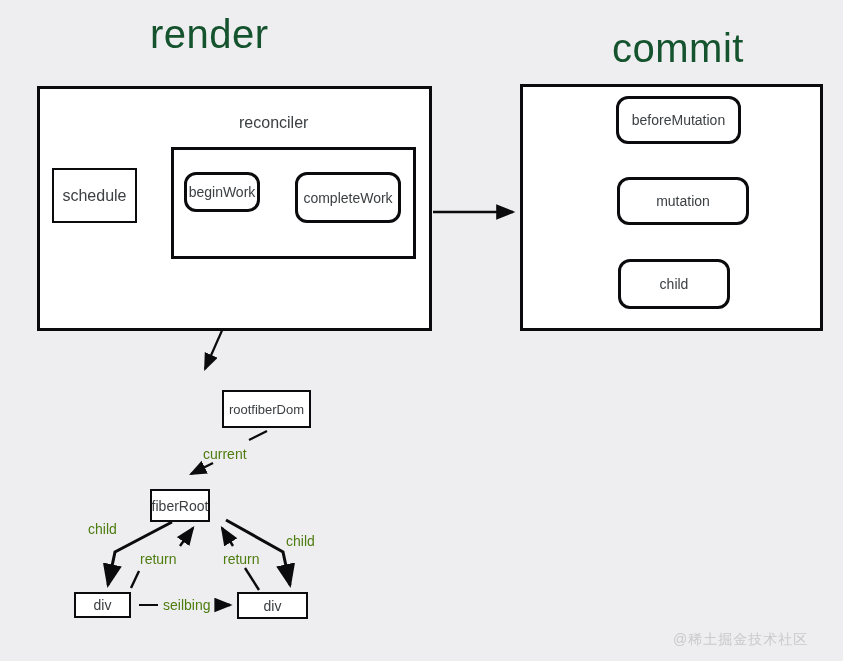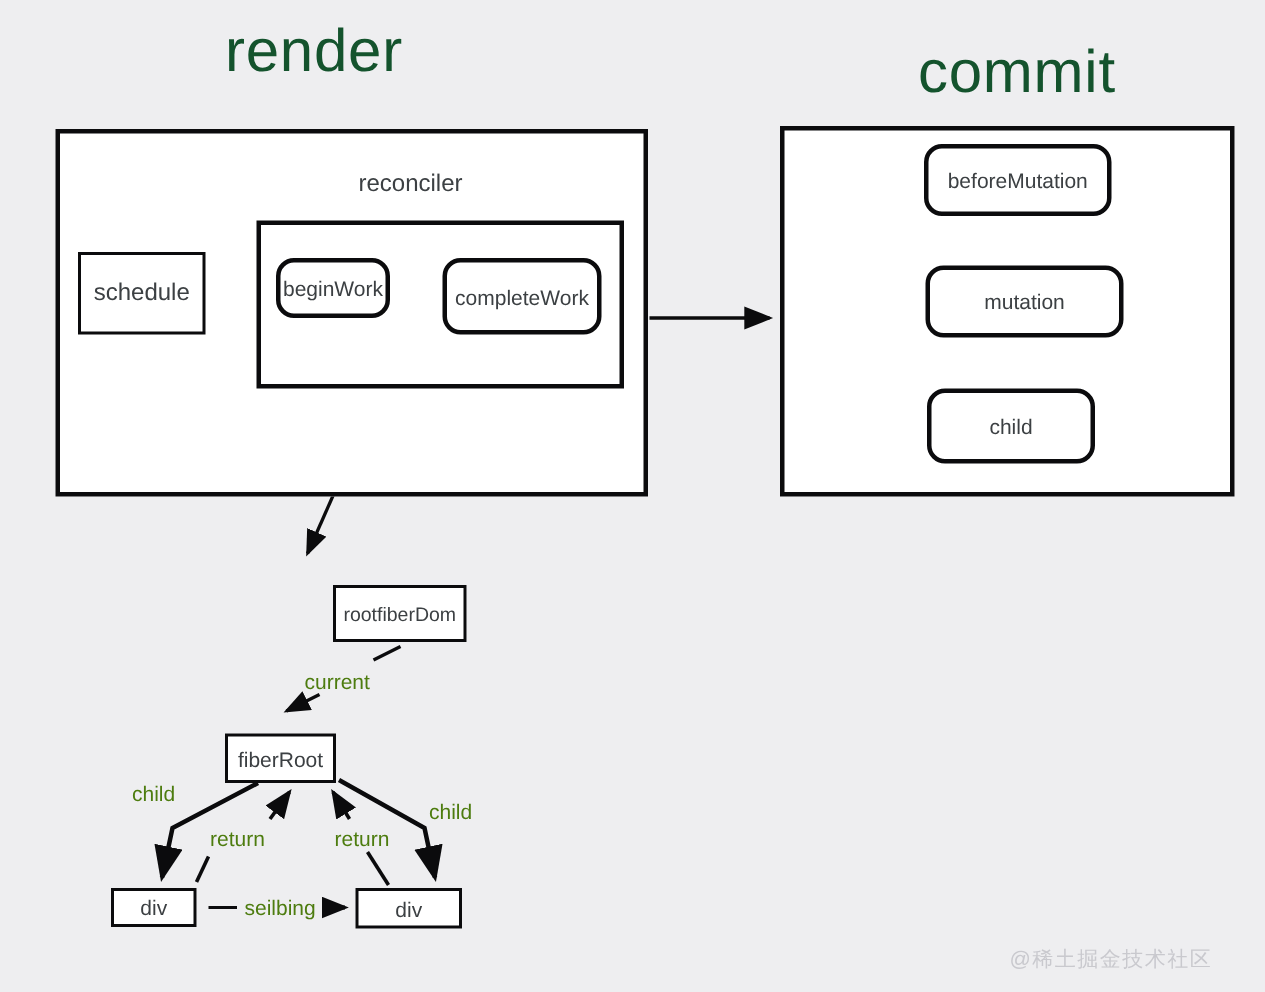--- a/index.html
+++ b/index.html
@@ -64,21 +64,21 @@
     font-size: 13px;
     color: #3c4043;
     white-space: nowrap;
   }
   #box-schedule { left: 52px; top: 168px; width: 85px; height: 55px; font-size: 16px; }
   #box-inner-reconciler {
     left: 171px; top: 147px; width: 245px; height: 112px;
     border-width: 3px; background: #ffffff;
   }
   #box-rootfiberdom { left: 222px; top: 390px; width: 89px; height: 38px; font-size: 13px; }
-  #box-fiberroot { left: 150px; top: 489px; width: 74px; height: 33px; font-size: 14px; }
+  #box-fiberroot { left: 150px; top: 489px; width: 60px; height: 33px; font-size: 14px; }
   #box-div-left { left: 74px; top: 592px; width: 57px; height: 26px; font-size: 14px; }
   #box-div-right { left: 237px; top: 592px; width: 71px; height: 27px; font-size: 14px; }
 
   .box-round {
     position: absolute;
     background: #ffffff;
     border: 3px solid #0b0b0d;
     border-radius: 12px;
     box-sizing: border-box;
     display: flex;

